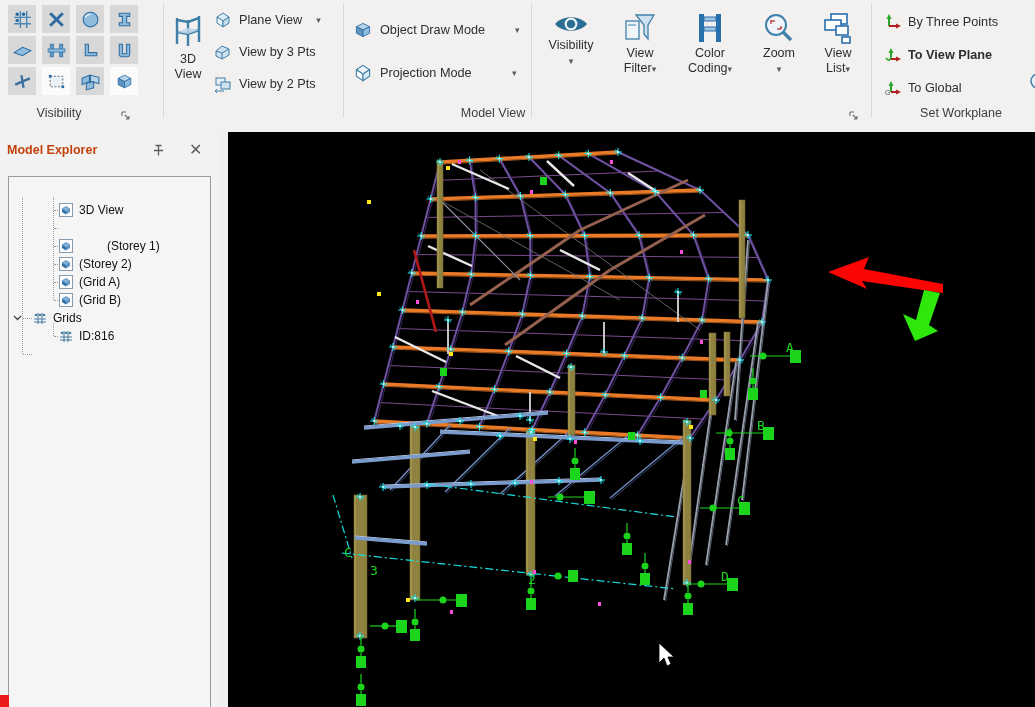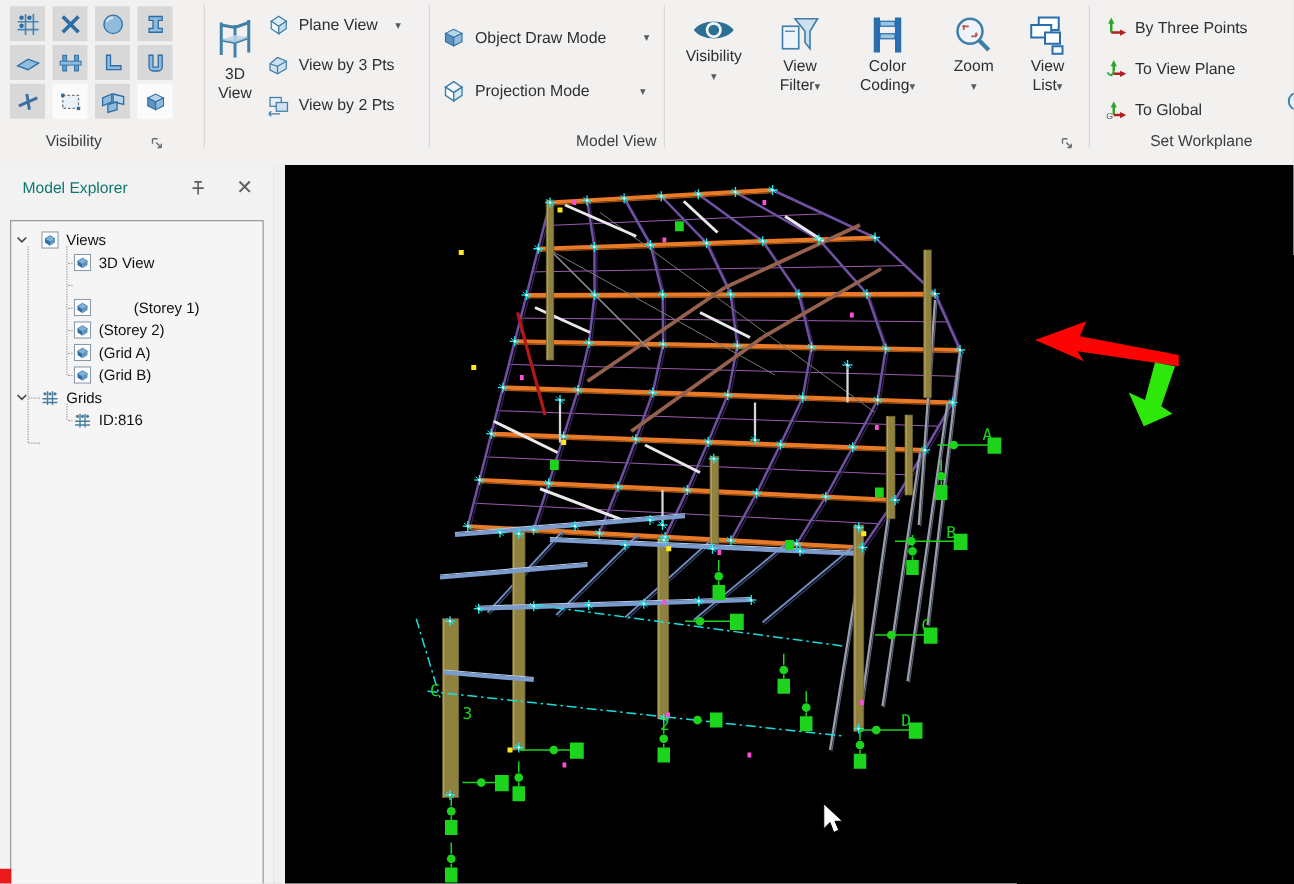--- a/index.html
+++ b/index.html
@@ -16,21 +16,21 @@
   .launcher{position:absolute;width:11px;height:11px;}
   .bigbtn{position:absolute;top:6px;height:98px;text-align:center;font-size:12.5px;color:#2e2e2e;}
   .bigbtn .bicon{margin:6px auto 2px auto;display:block;}
   .bigbtn .l1{margin-top:2px;line-height:15px;}
   .bigbtn .l2{line-height:15px;}
   .caret{color:#5a5a5a;font-size:9px;}
   .srow{position:absolute;height:28px;display:flex;align-items:center;font-size:12.7px;color:#2e2e2e;}
   .srow svg{margin-right:6px;}
   
   .panel{position:absolute;left:0;top:132px;width:219px;height:575px;background:#f2f2f2;border-right:1px solid #aeaeae;}
-  .ptitle{position:absolute;left:18px;top:11px;font-size:12.5px;font-weight:normal;color:#0f766e;}
+  .ptitle{position:absolute;left:7px;top:11px;font-size:12.5px;font-weight:bold;color:#c2410c;}
   .treebox{position:absolute;left:8px;top:44px;width:201px;height:531px;border:1px solid #9b9b9b;background:#f5f5f5;overflow:hidden;}
   .trow{position:absolute;left:0;height:18px;width:100%;display:flex;align-items:center;font-size:12px;color:#111;}
   .ticon{position:absolute;width:14px;height:14px;top:2px;}
   .tlabel{position:absolute;top:2px;white-space:nowrap;}
   .conn{position:absolute;}
   .chev{position:absolute;top:6px;}
   
   .viewport{position:absolute;left:228px;top:132px;width:807px;height:575px;background:#000;}
   .gapstrip{position:absolute;left:219px;top:132px;width:9px;height:575px;background:#efefef;}
   .redsq{position:absolute;left:0;top:695px;width:9px;height:12px;background:#ec1a1a;}
@@ -245,21 +245,21 @@
 
   <div class="srow" style="left:884px;top:8px;">
     <svg width="18" height="18" viewBox="0 0 18 18">
       <path d="M5 13V5" stroke="#2aa52a" stroke-width="2"></path>
           <polygon points="5,1 2.5,6 7.5,6" fill="#2aa52a"></polygon>
       <path d="M5 13h8" stroke="#b02020" stroke-width="2"></path>
           <polygon points="17,13 12,10.5 12,15.5" fill="#b02020"></polygon>
     </svg>
     <span>By Three Points</span>
   </div>
-  <div class="srow" style="left:884px;top:41px;">
+  <div class="srow" style="left:884px;top:41px;font-weight:bold;">
     <svg width="18" height="18" viewBox="0 0 18 18">
       <path d="M2 12c2 3 4 3 5-1" stroke="#2aa52a" stroke-width="1.6" fill="none"></path>
       <path d="M7 11V5" stroke="#2aa52a" stroke-width="2"></path>
           <polygon points="7,2 4.5,7 9.5,7" fill="#2aa52a"></polygon>
       <path d="M7 13h8" stroke="#b02020" stroke-width="2"></path>
           <polygon points="17,13 12,10.5 12,15.5" fill="#b02020"></polygon>
     </svg>
     <span>To View Plane</span>
   </div>
   <div class="srow" style="left:884px;top:74px;">
@@ -295,32 +295,20 @@
         <div class="conn" style="left:14px;top:177px;width:9px;border-top:1px dotted #9d9d9d;"></div>
         <div class="conn" style="left:44px;top:20px;height:103px;border-left:1px dotted #9d9d9d;"></div>
         <div class="conn" style="left:45px;top:33px;width:4px;border-top:1px dotted #9d9d9d;"></div>
         <div class="conn" style="left:45px;top:51px;width:4px;border-top:1px dotted #9d9d9d;"></div>
         <div class="conn" style="left:45px;top:69px;width:4px;border-top:1px dotted #9d9d9d;"></div>
         <div class="conn" style="left:45px;top:87px;width:4px;border-top:1px dotted #9d9d9d;"></div>
         <div class="conn" style="left:45px;top:105px;width:4px;border-top:1px dotted #9d9d9d;"></div>
         <div class="conn" style="left:45px;top:123px;width:4px;border-top:1px dotted #9d9d9d;"></div>
         <div class="conn" style="left:44px;top:146px;height:13px;border-left:1px dotted #9d9d9d;"></div>
         <div class="conn" style="left:45px;top:159px;width:4px;border-top:1px dotted #9d9d9d;"></div>
-        <div class="trow" style="top: 6px;">
-          <svg class="chev" style="left:4px;" width="9" height="6">
-            <polyline points="1,1 4.5,4.5 8,1" fill="none" stroke="#4a4a4a" stroke-width="1.4"></polyline>
-          </svg>
-          <svg class="ticon" style="left:24px;" viewBox="0 0 14 14" width="14" height="14">
-            <rect x="0.5" y="0.5" width="13" height="13" fill="#fdfdfd" stroke="#8a9bac"></rect>
-            <polygon points="3,6 7,3.5 11,6 7,8.5" fill="#7fb2d9" stroke="#2e6da4" stroke-width="0.6"></polygon>
-            <polygon points="3,6 7,8.5 7,11.5 3,9" fill="#2e6da4"></polygon>
-            <polygon points="11,6 7,8.5 7,11.5 11,9" fill="#5f94c0"></polygon>
-          </svg>
-          <span class="tlabel" style="left:44px;">Views</span>
-        </div>
         <div class="trow" style="top: 24px; text-decoration: underline;">
           <svg class="ticon" style="left:50px;" viewBox="0 0 14 14" width="14" height="14">
             <rect x="0.5" y="0.5" width="13" height="13" fill="#fdfdfd" stroke="#8a9bac"></rect>
             <polygon points="3,6 7,3.5 11,6 7,8.5" fill="#7fb2d9" stroke="#2e6da4" stroke-width="0.6"></polygon>
             <polygon points="3,6 7,8.5 7,11.5 3,9" fill="#2e6da4"></polygon>
             <polygon points="11,6 7,8.5 7,11.5 11,9" fill="#5f94c0"></polygon>
           </svg>
           <span class="tlabel" style="left:70px;">3D View</span>
         </div>
         <div class="trow" style="top: 60px;">

